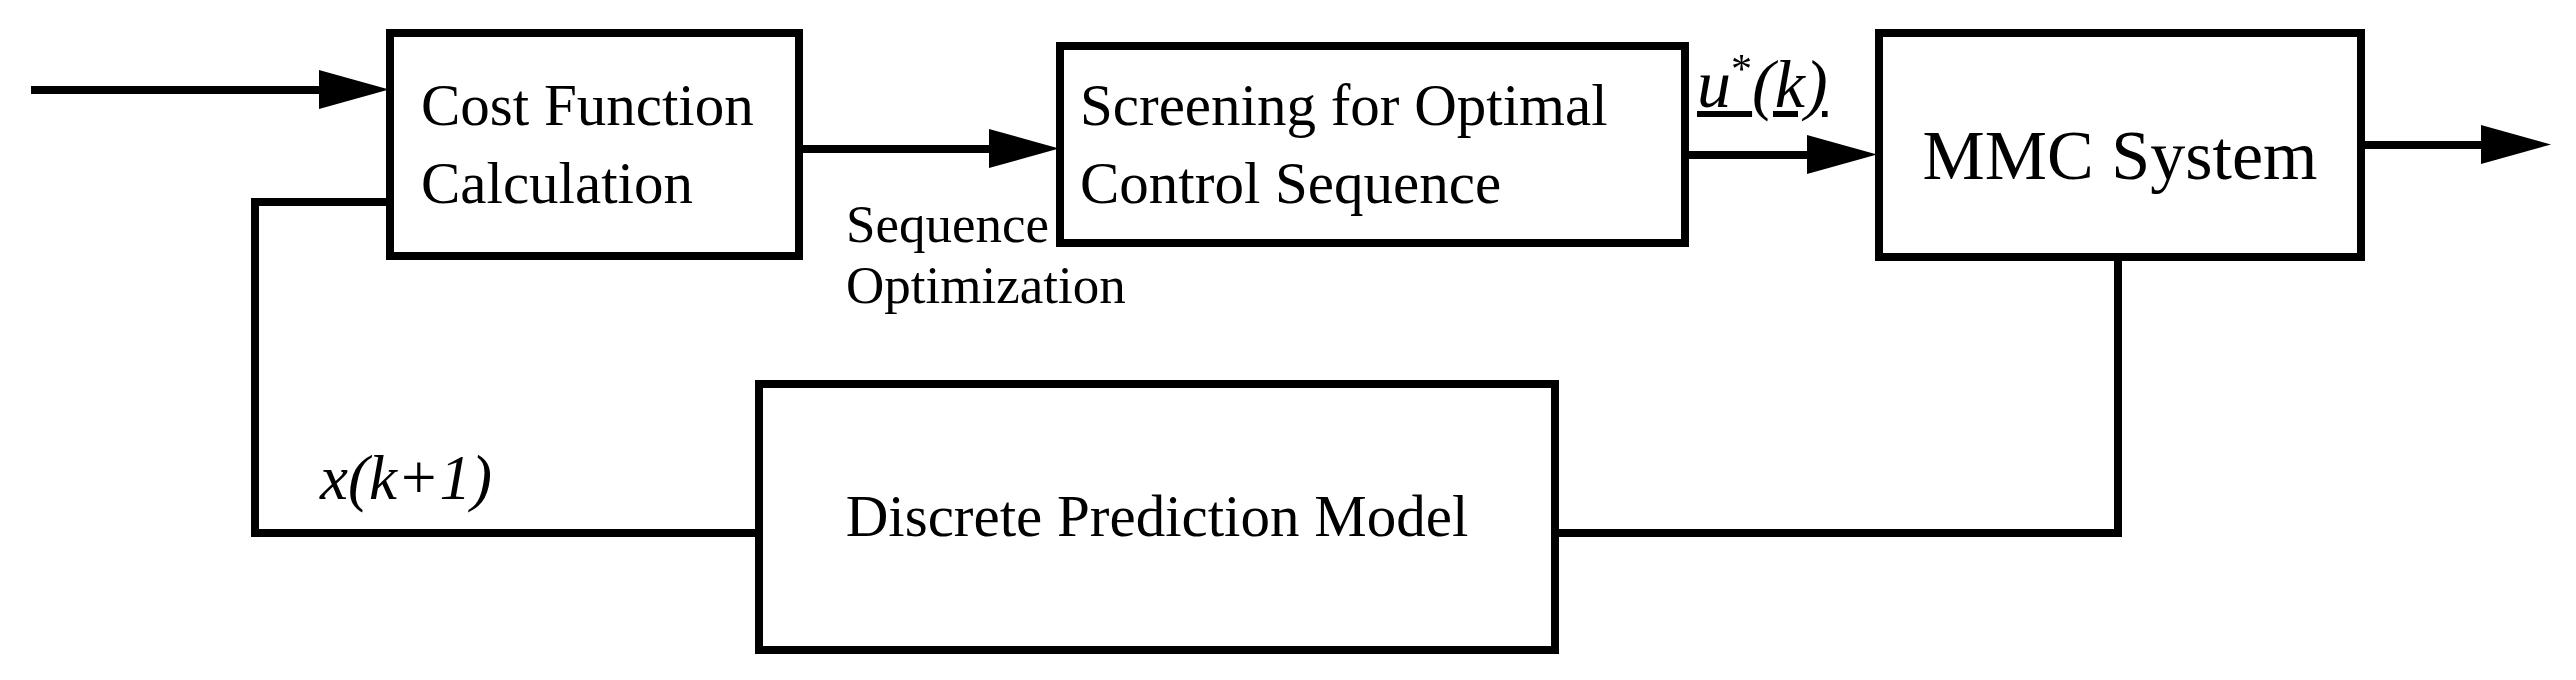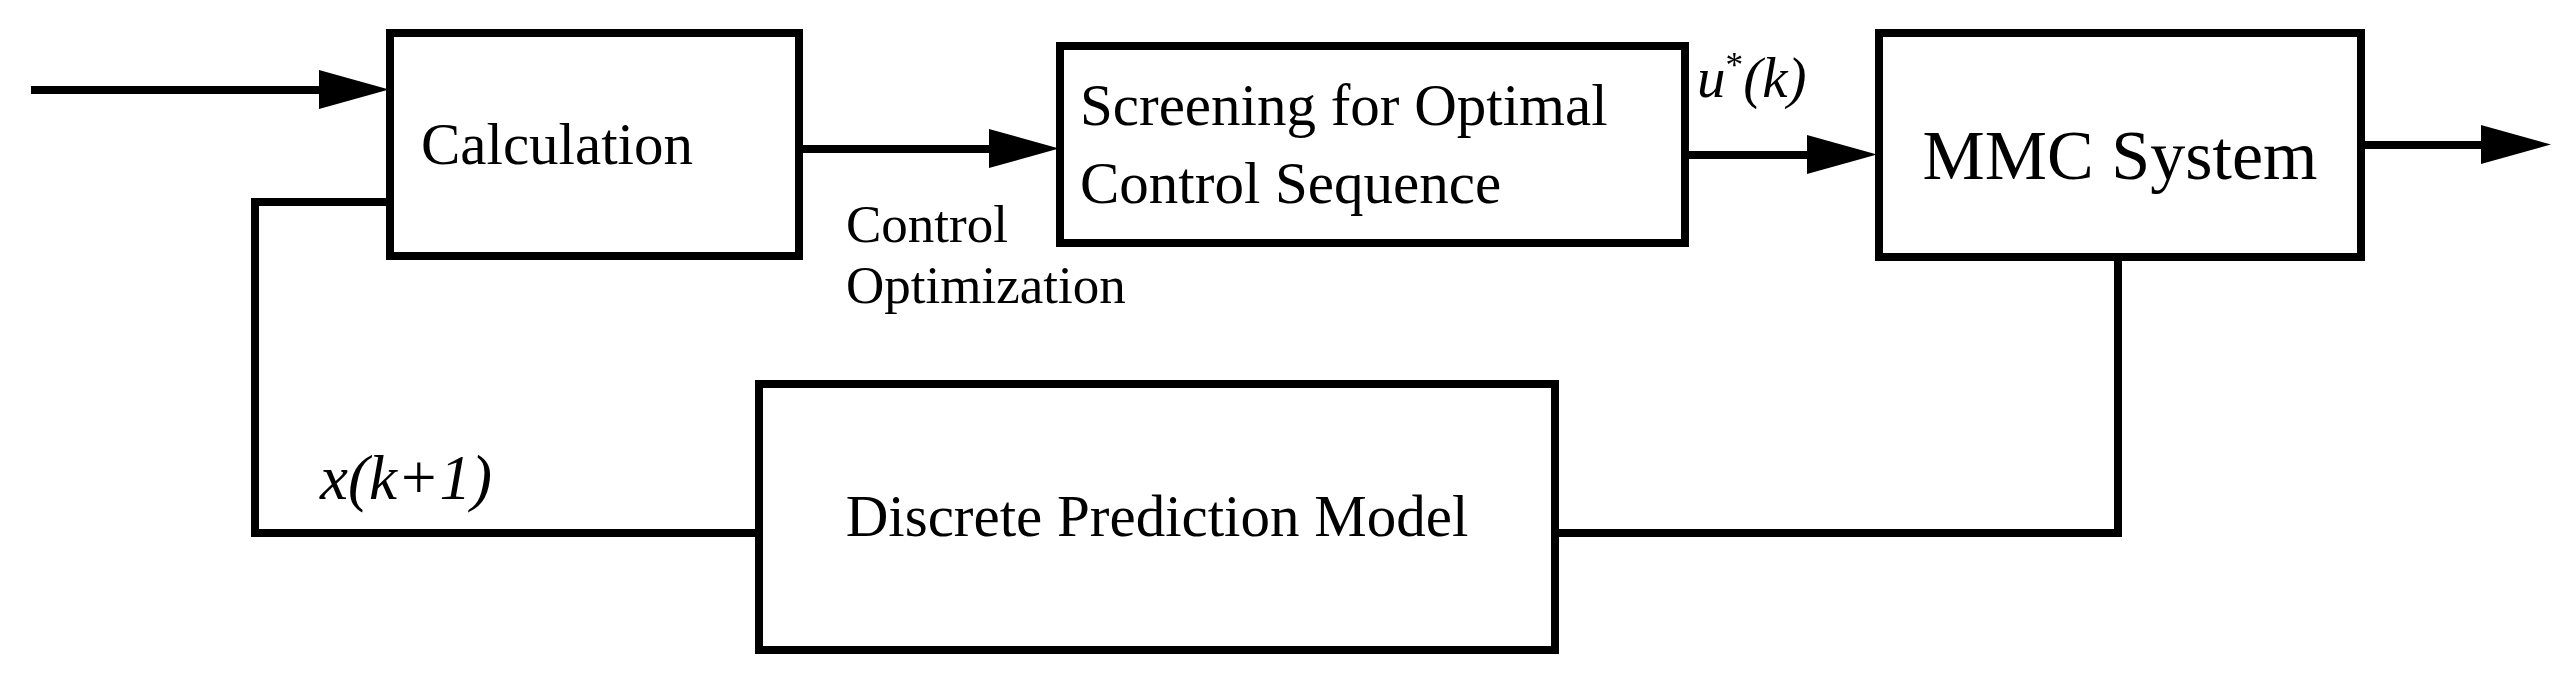--- a/index.html
+++ b/index.html
@@ -47,21 +47,22 @@
     position: absolute;
     white-space: nowrap;
   }
   .lbl-rolling {
     left: 846px; top: 194px;
     font-size: 53px;
     line-height: 61px;
   }
   .lbl-u {
     left: 1697px; top: 45px;
-    font-size: 57px;
+    font-size: 68px;
+    text-decoration: underline;
   }
   .lbl-u sup {
     font-size: 0.62em;
     vertical-align: super;
     line-height: 0;
   }
   .lbl-xnext {
     left: 320px; top: 442px;
     font-size: 63px;
   }
@@ -102,38 +103,39 @@
 
   <div class="line" style="left:251px; top:198px; width:7.8px; height:338px;"></div>
 
   <div class="line" style="left:251px; top:529px; width:507px; height:7.8px;"></div>
 
   <div class="line" style="left:1521px; top:529px; width:600px; height:7.8px;"></div>
 
   <div class="line" style="left:2114px; top:257px; width:7.8px; height:280px;"></div>
 
   <div class="box left" style="left:386px; top:29px; width:417px; height:231px; padding-left:27px;">
+    <div>Cost Function</div>
     <div>Calculation</div>
   </div>
 
   <div class="box left" style="left:1056px; top:42px; width:633px; height:205px; padding-left:16px;">
     <div>Screening for Optimal</div>
     <div>Control Sequence</div>
   </div>
 
   <div class="box center" style="left:1875px; top:29px; width:490px; height:232px; font-size:70px;">
     <div class="mmc-pad">MMC System</div>
   </div>
 
   <div class="box center" style="left:755px; top:380px; width:804px; height:274px;">
     <div>Discrete Prediction Model</div>
   </div>
 
   <div class="lbl lbl-rolling">
-    <div>Control</div>
+    <div>Sequence</div>
     <div>Optimization</div>
   </div>
 
   <div class="lbl lbl-u">
     <span class="it">u</span><sup>*</sup><span class="it">(k)</span>
   </div>
 
   <div class="lbl lbl-xnext it">x(k+1)</div>
 
 

